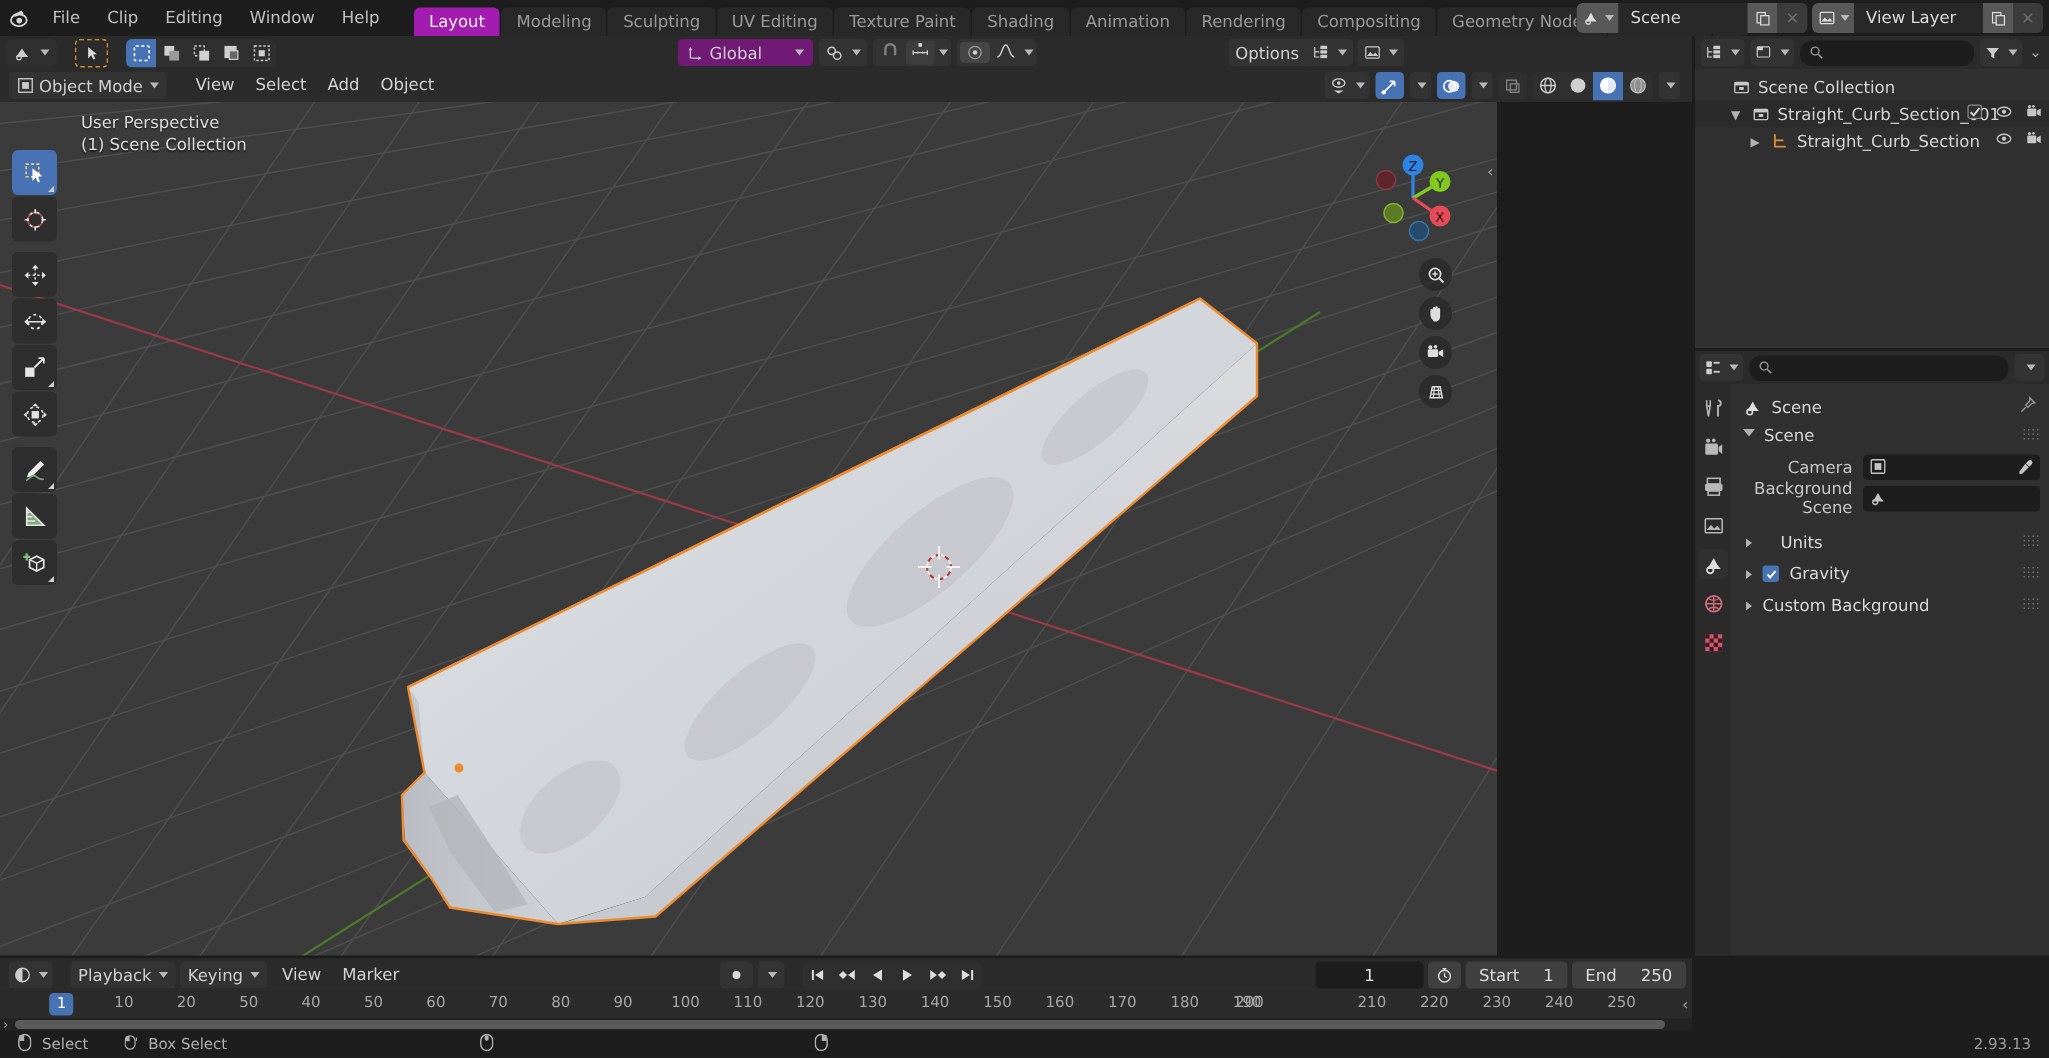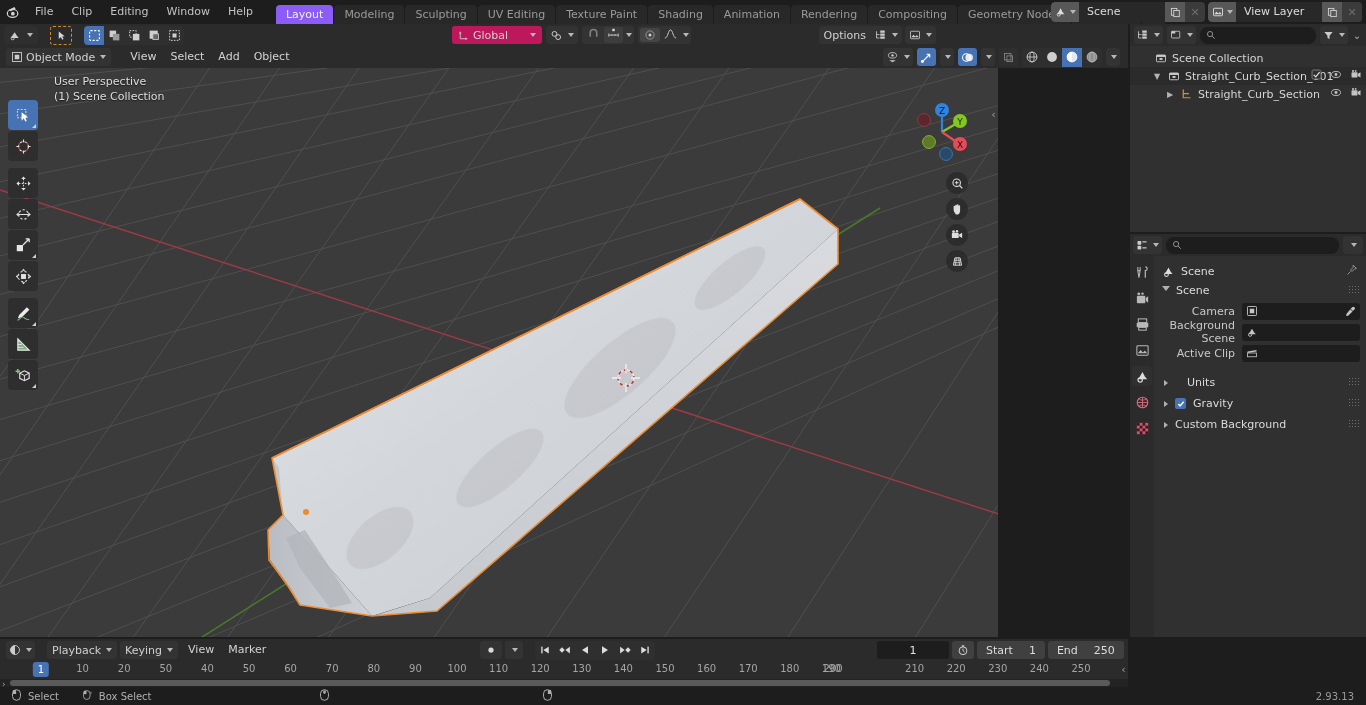--- a/index.html
+++ b/index.html
@@ -23,21 +23,21 @@
   .menu-item {
     padding: 0 9px; height: 20px; line-height: 20px; font-size: 11px;
     color: #c2c2c2; border-radius: 3px; white-space: nowrap;
   }
   .wsp-tabs { display: flex; align-items: flex-end; height: 24px; margin-left: 14px; }
   .wsp-tab {
     padding: 0 10px; height: 19px; line-height: 19px; font-size: 11px;
     color: #9a9a9a; background: #282828; margin-right: 1px;
     border-radius: 4px 4px 0 0; white-space: nowrap;
   }
-  .wsp-tab.active { background: #8b5cf6; color: #f0f0f0; }
+  .wsp-tab.active { background: #a21caf; color: #f0f0f0; }
   .wsp-add { padding: 0 7px; height: 19px; line-height: 19px; color: #9a9a9a; background: #282828; border-radius: 4px 4px 0 0; }
 
   .topbar-right { position: absolute; right: 4px; top: 2px; display: flex; align-items: center; gap: 3px; }
   .id-block { display: flex; align-items: center; height: 20px; background: #282828; border-radius: 4px; overflow: hidden; }
   .id-icon-btn { width: 28px; height: 20px; background: #585858; display: flex; align-items: center; justify-content: center; gap: 1px; border-radius: 4px 0 0 4px; }
   .id-name { background: #282828; height: 20px; line-height: 20px; padding: 0 8px; font-size: 11px; color: #dcdcdc; min-width: 86px; }
   .id-btn { width: 20px; height: 20px; background: #585858; display: flex; align-items: center; justify-content: center; }
   .id-btn.dim { background: #3b3b3b; color: #6d6d6d; }
 
   
@@ -239,21 +239,21 @@
           </div>
           <div>
             <svg width="13" height="13" viewBox="0 0 16 16">
               <rect x="2" y="2" width="12" height="12" fill="none" stroke="#cfcfcf" stroke-width="1.2" stroke-dasharray="2 1.6"></rect>
               <rect x="5.5" y="5.5" width="5" height="5" fill="#cfcfcf"></rect>
             </svg>
           </div>
         </div>
 
       <div style="position:absolute;left:452px;display:flex;align-items:center;gap:4px">
-        <div class="hdr-btn" style="background:#be185d;padding:0 6px">
+        <div class="hdr-btn" style="background:#701a75;padding:0 6px">
           <svg width="12" height="12" viewBox="0 0 16 16">
               <path d="M3 13 L3 5 M3 13 L11 13" stroke="#ccc" stroke-width="1.2" fill="none"></path>
               <path d="M3 3 L1.4 6 L4.6 6 Z" fill="#ccc"></path>
               <path d="M13 13 L10 11.4 L10 14.6 Z" fill="#ccc"></path>
             </svg>
           <span style="min-width:52px">Global</span>
           <span class="dropdown-arrow"></span>
         </div>
         <div class="hdr-btn" style="background:#333;padding:0 4px">
           <svg width="13" height="13" viewBox="0 0 16 16">
@@ -848,32 +848,20 @@
               </span>
             </span>
           </div>
           <div class="prop-row">
             <span class="prop-label">Background Scene</span>
             <span class="prop-field">
               <span style="display:flex;margin-right:4px">
                 <svg width="12" height="12" viewBox="0 0 16 16">
                   <path d="M3.5 11 L8 3.5 L10.5 8 L13 11 Z" fill="#c4c4c4"></path>
                   <circle cx="5.5" cy="11.6" r="2.2" fill="none" stroke="#c4c4c4" stroke-width="1.2"></circle>
-                </svg>
-              </span>
-              <span></span>
-            </span>
-          </div>
-          <div class="prop-row">
-            <span class="prop-label">Active Clip</span>
-            <span class="prop-field">
-              <span style="display:flex;margin-right:4px">
-                <svg width="12" height="12" viewBox="0 0 16 16">
-                  <path d="M2 6 L14 4 L14 6 L2 8 Z" fill="#c4c4c4"></path>
-                  <rect x="2" y="8" width="12" height="5" fill="none" stroke="#c4c4c4" stroke-width="1.1"></rect>
                 </svg>
               </span>
               <span></span>
             </span>
           </div>
         </div>
       <div style="height:8px"></div>
       <div id="propsections">
           <div class="collapse-row">
             <span class="tri"></span>

